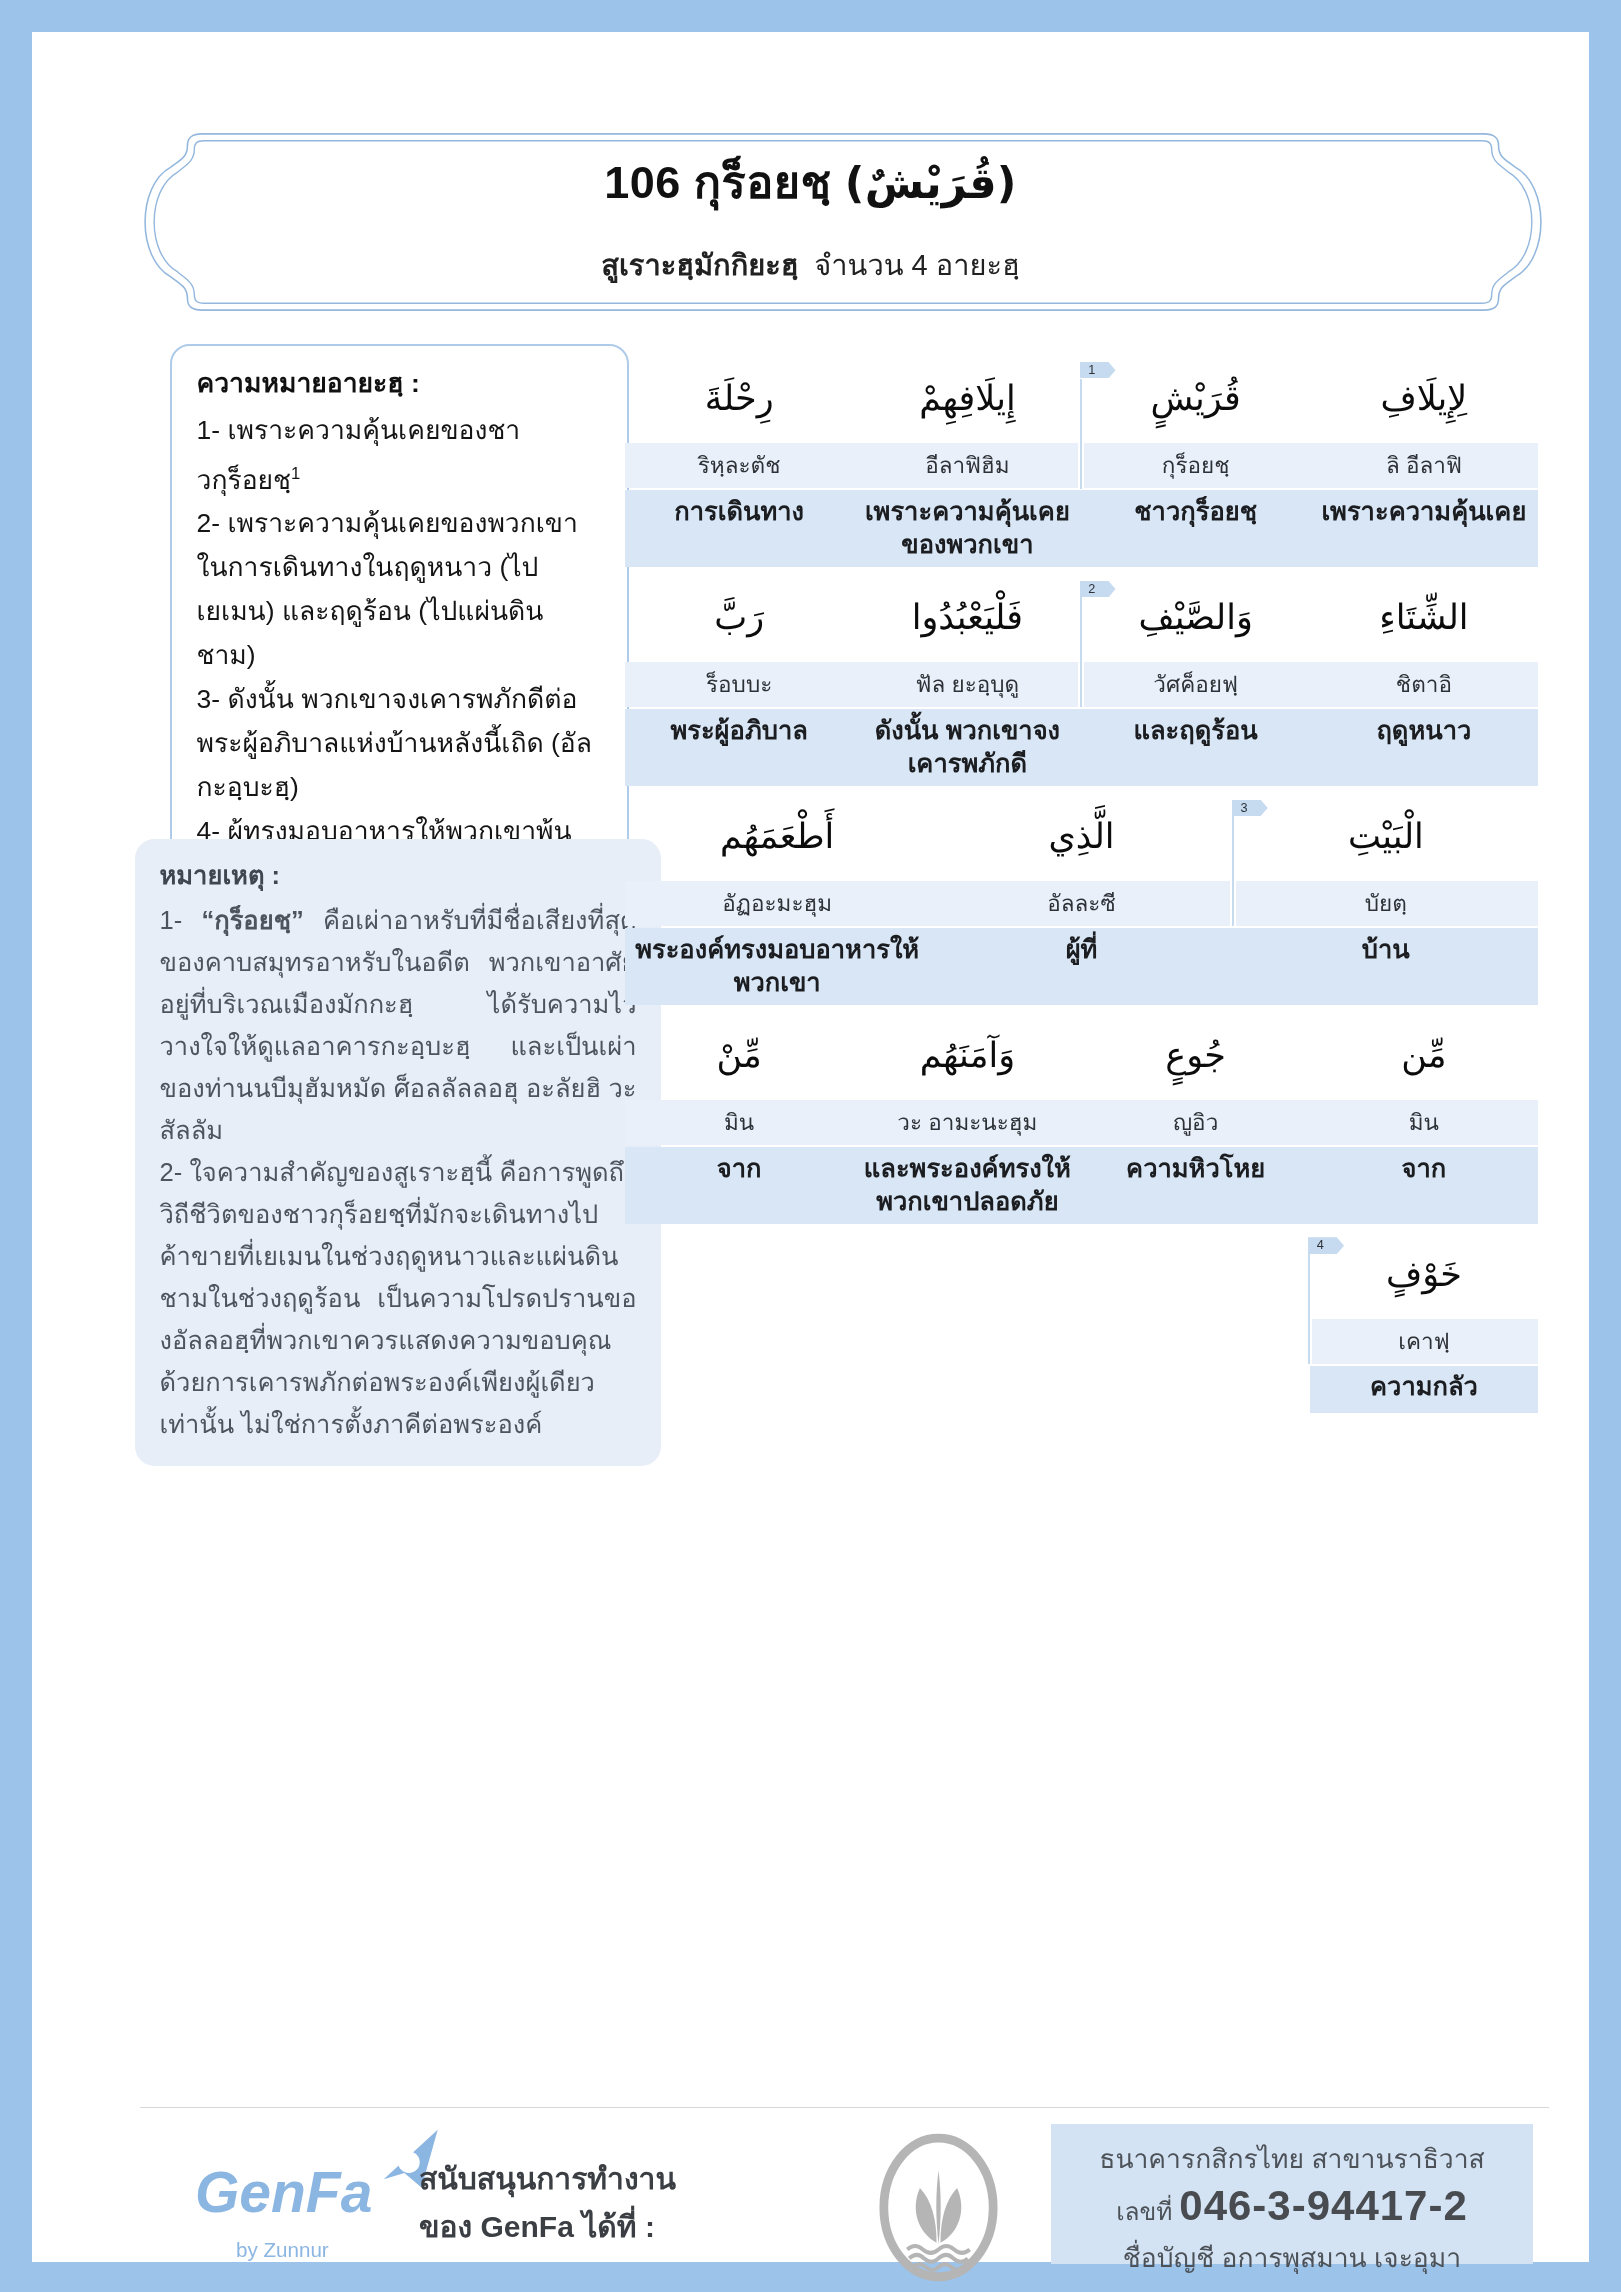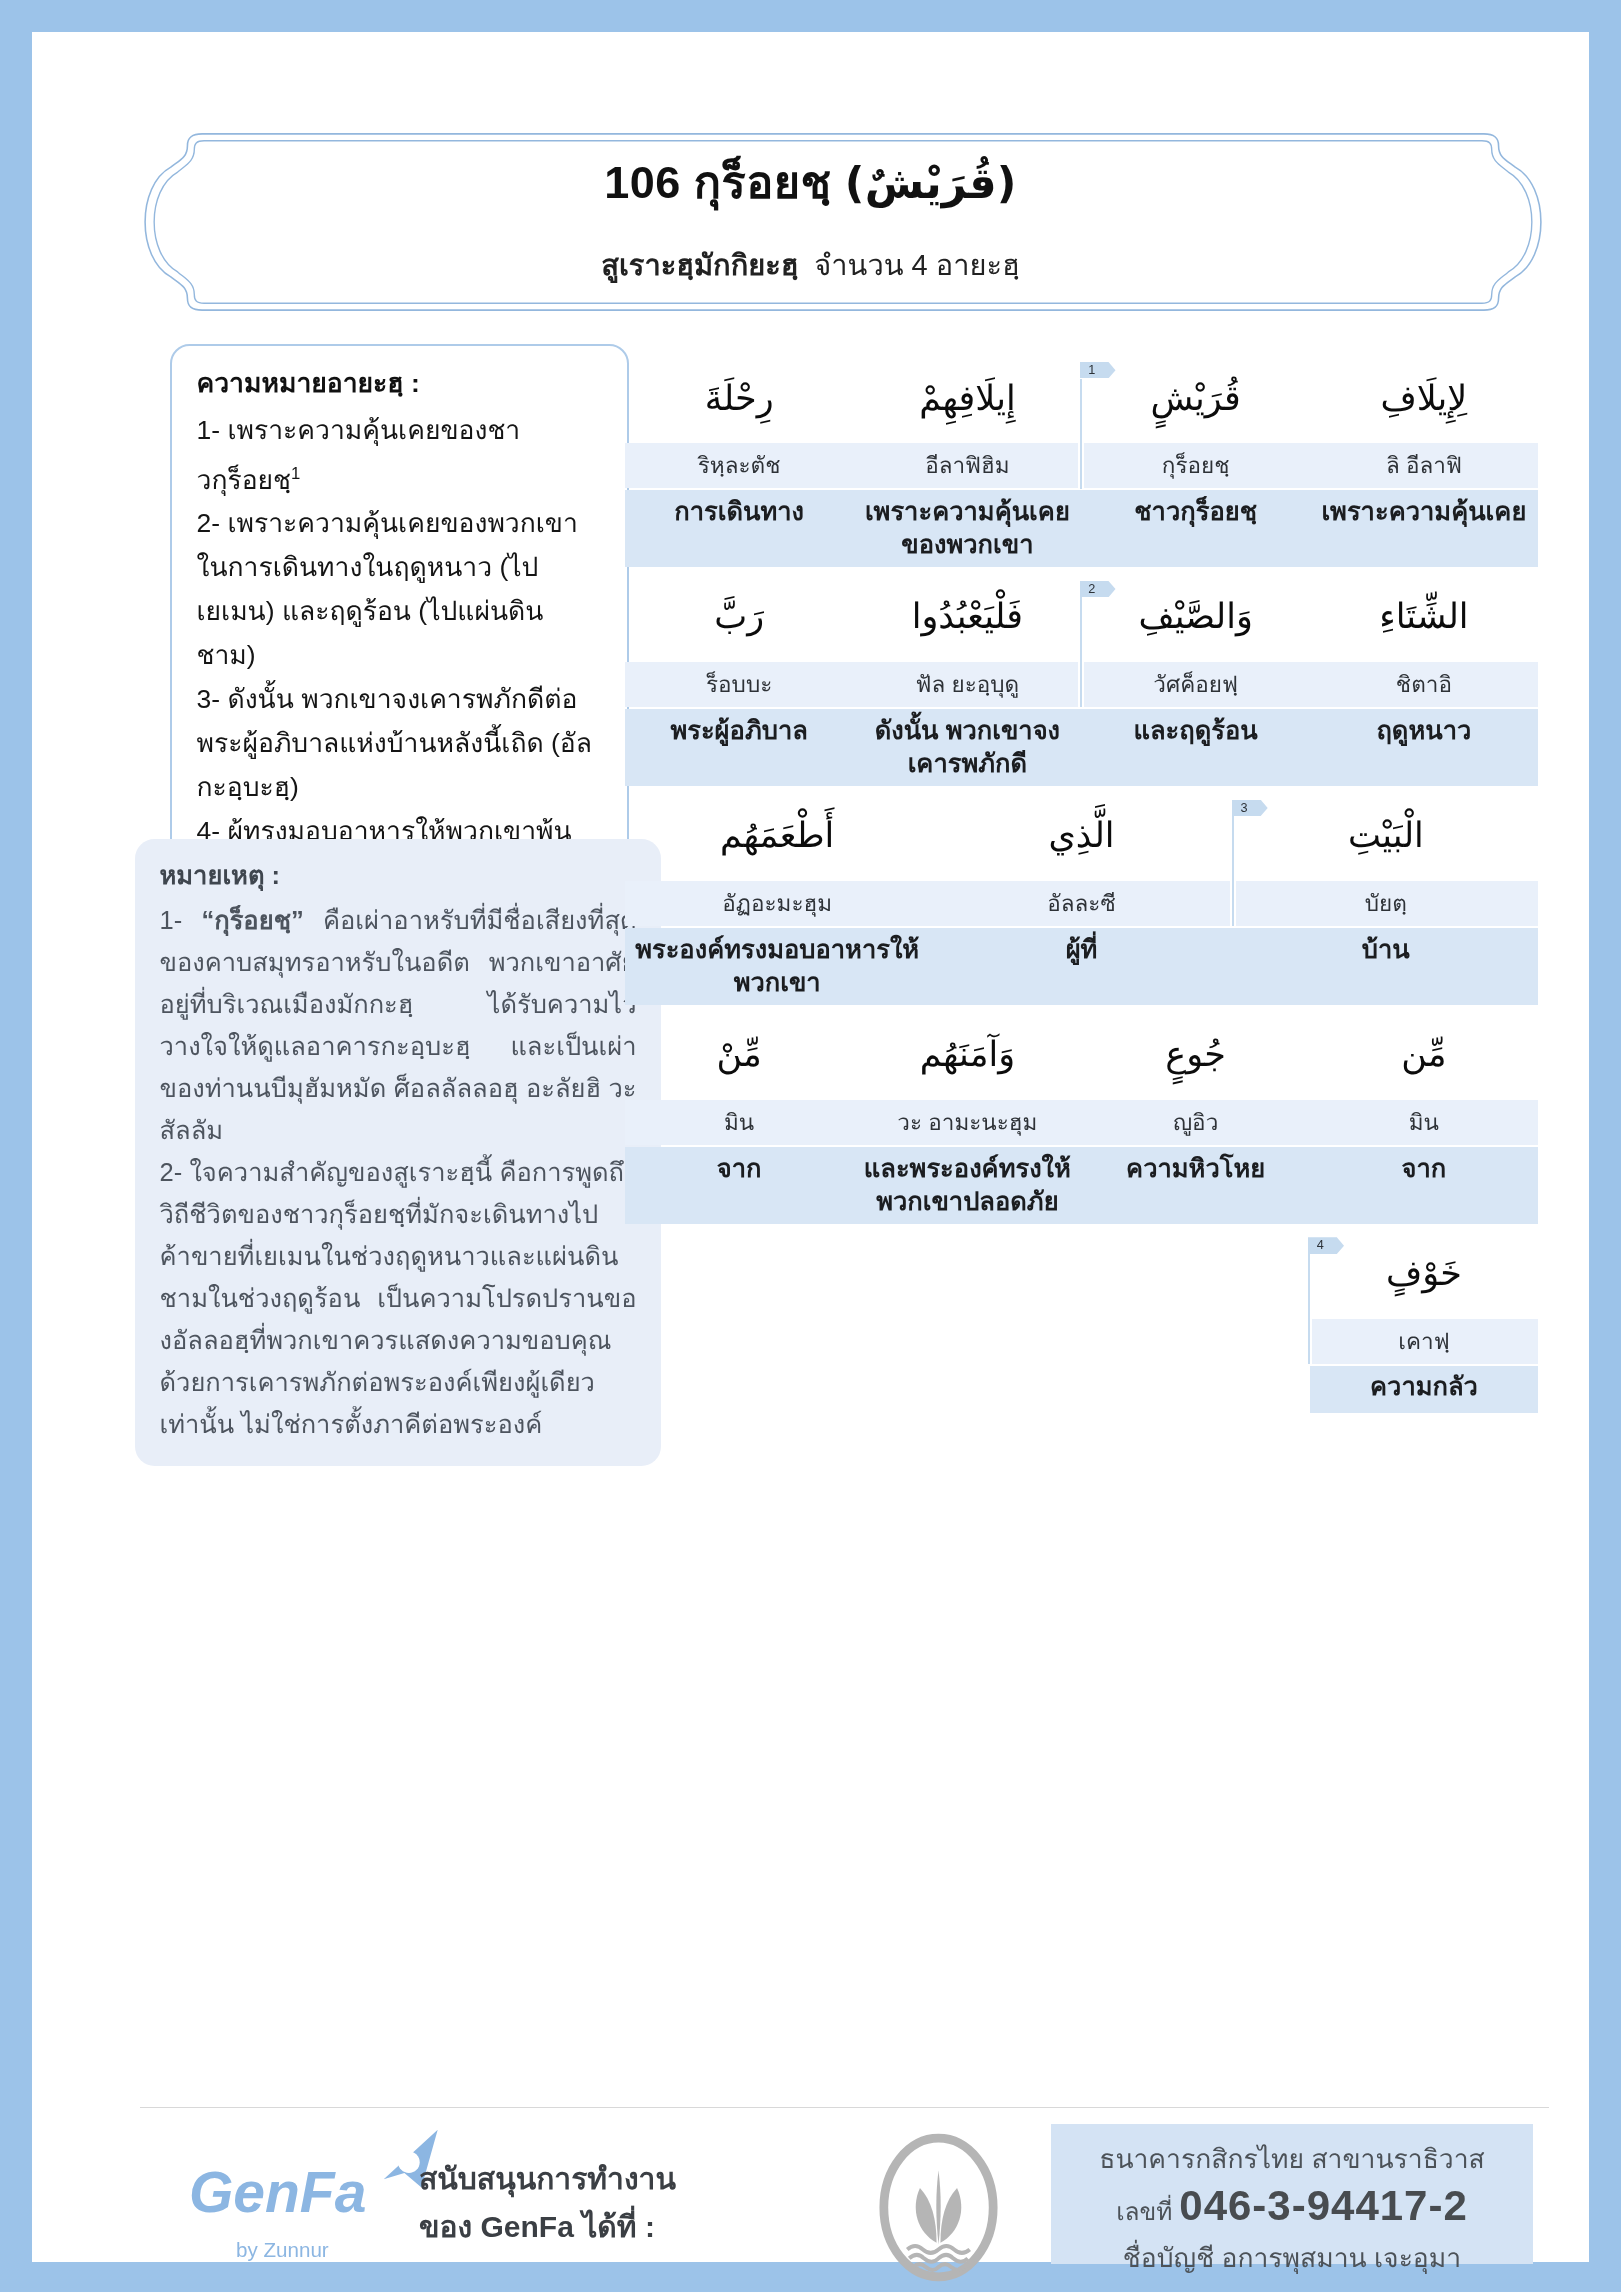--- a/index.html
+++ b/index.html
@@ -26,33 +26,33 @@
   .notes-box p{margin:0;font-size:25.5px;line-height:42px;text-align:justify;}
 
   
   .grid{position:absolute;left:593px;top:321px;width:913px;}
   .wrow{position:relative;display:flex;flex-direction:row-reverse;height:214px;margin-bottom:4.9px;}
   .wrow.single{width:228px;margin-left:auto;height:184px;}
   .strip1{position:absolute;left:0;right:0;top:90px;height:45px;background:#e9f0fa;}
   .strip2{position:absolute;left:0;right:0;top:137px;bottom:0;background:#d8e6f5;}
   .wcell{flex:1;position:relative;text-align:center;}
   .wcell .ar{height:90px;display:flex;align-items:center;justify-content:center;
-    font-family:Liberation Serif, serif;font-size:35px;color:#0c0c0c;direction:rtl;}
+    font-family:Liberation Sans, sans-serif;font-size:35px;color:#0c0c0c;direction:rtl;}
   .wcell .tl{height:45px;line-height:45px;font-size:22.5px;color:#2e3237;}
   .wcell .tr{padding:6.9px 5.9px 0;font-size:25.5px;font-weight:600;line-height:33px;color:#1b1d20;}
   .marker{position:absolute;top:8.8px;left:-2px;width:36px;height:16.7px;background:#c6dbef;
     clip-path:polygon(0 0,80% 0,100% 50%,80% 100%,0 100%);
     font-size:12.7px;line-height:16.7px;text-align:left;padding-left:8.8px;box-sizing:border-box;color:#2d3238;z-index:2;}
   .vline{position:absolute;top:25.5px;left:-2px;width:2px;height:110px;background:#c6dbef;
     box-shadow:2px 0 0 #fff,-2px 0 0 #fff;z-index:2;}
 
   
   .footer-line{position:absolute;left:108px;top:2075px;width:1409px;height:1px;background:#d8d8d8;}
   .genfa{position:absolute;left:145px;top:2096px;width:265px;height:153px;}
-  .genfa .name{position:absolute;left:12px;top:31px;font-size:57px;font-weight:bold;font-style:italic;color:#8cb6e2;}
+  .genfa .name{position:absolute;left:18px;top:31px;font-size:57px;font-weight:bold;font-style:italic;color:#8cb6e2;}
   .genfa .plane{position:absolute;left:204px;top:0;width:63px;height:63px;}
   .genfa .tag{position:absolute;left:59px;top:110px;font-size:20.6px;color:#8cb6e2;}
   .support{position:absolute;left:387px;top:2123px;font-size:30px;font-weight:bold;color:#3b3f44;line-height:48px;}
   .kbank{position:absolute;left:845px;top:2099px;width:123px;height:153px;}
   .account-box{position:absolute;left:1019px;top:2092px;width:482px;height:140px;background:#d4e3f4;
     text-align:center;color:#4c5258;}
   .account-box .l1{margin-top:13.7px;font-size:26.5px;}
   .account-box .l2{font-size:24.5px;line-height:51px;}
   .account-box .l2 .num{font-size:42px;font-weight:800;color:#484c50;letter-spacing:1px;}
   .account-box .l3{font-size:26.5px;}

